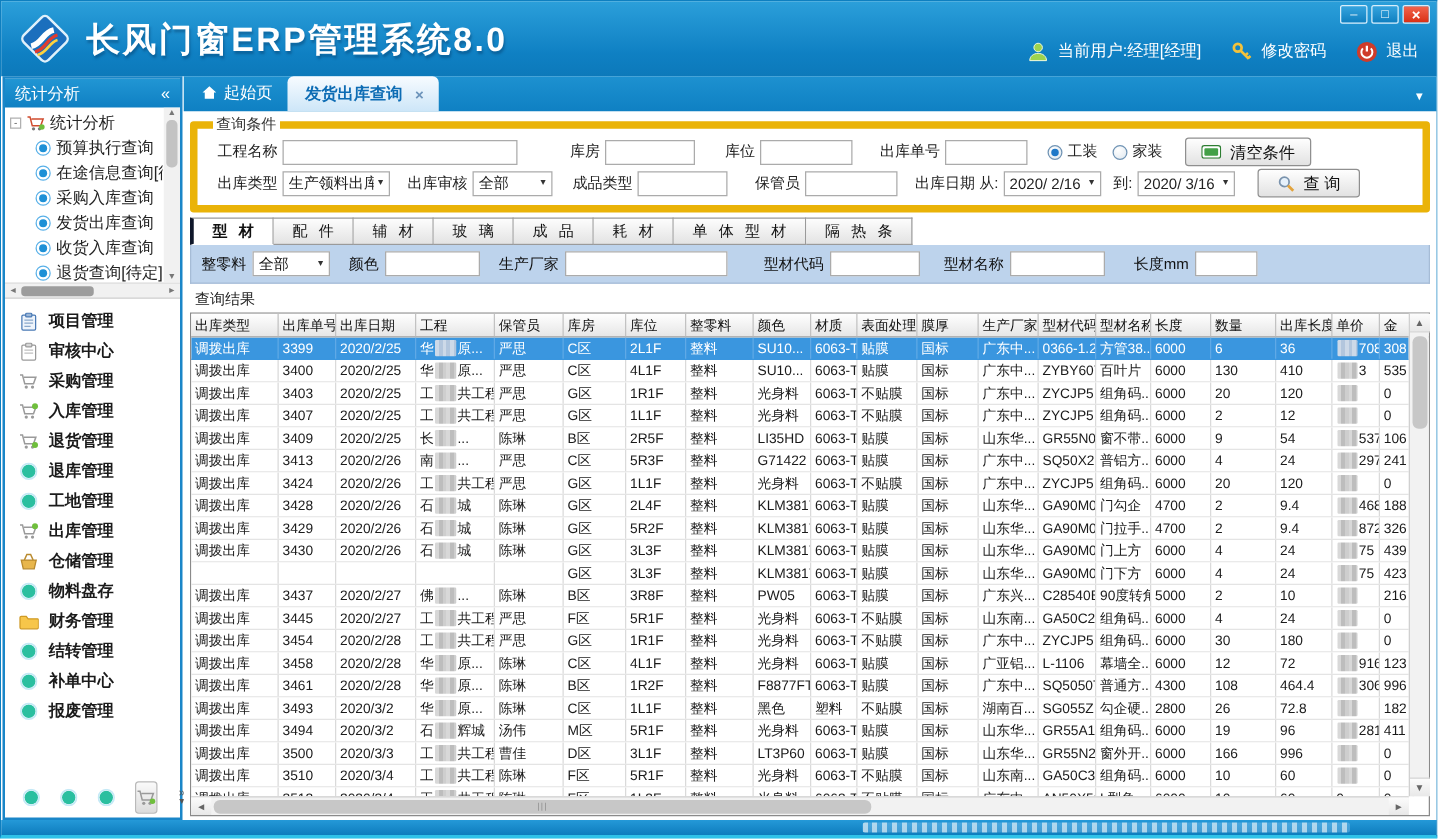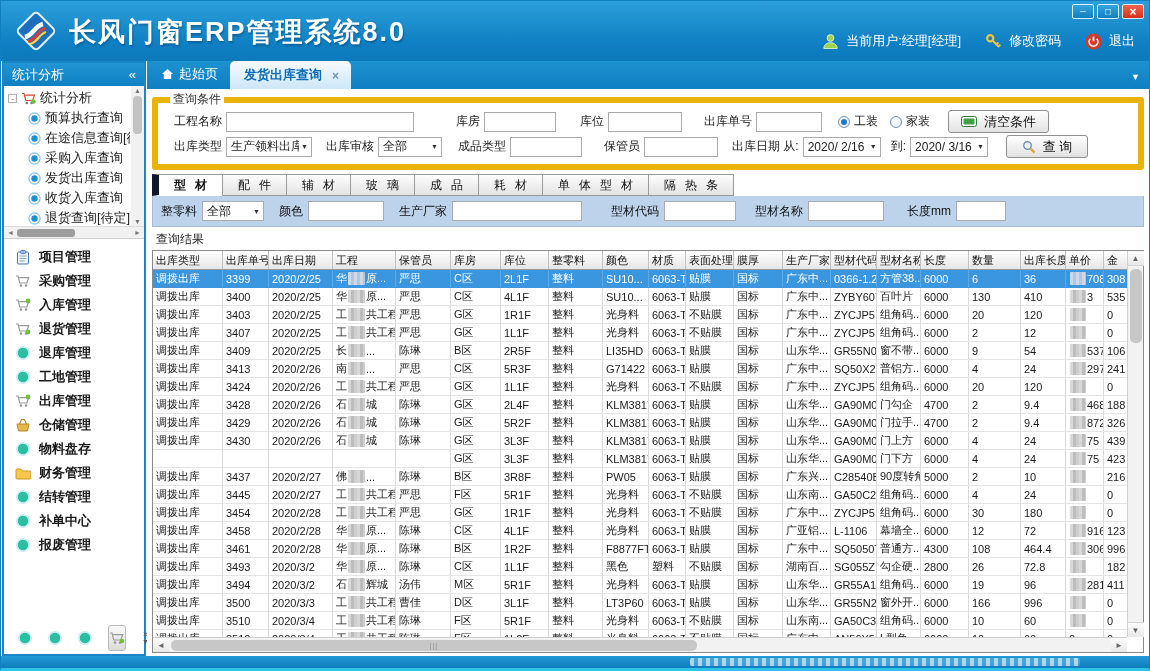--- a/index.html
+++ b/index.html
@@ -63,21 +63,21 @@
   input.box{border:1px solid #ababab;height:20px;background:#fff;outline:none;font-size:12px;padding:0 3px;}
   .dd{border:1px solid #ababab;height:20px;background:#fff;display:inline-flex;align-items:center;justify-content:space-between;font-size:12px;padding:0 3px 0 4px;overflow:hidden;white-space:nowrap;cursor:default;}
   .dd .arr{font-size:7px;color:#333;margin-left:2px;flex:0 0 auto;}
   .dd .val{overflow:hidden;}
   .btn{height:23px;border:1px solid #8f8f8f;border-radius:3px;background:linear-gradient(#fefefe,#e2e2e2);font-size:13px;color:#111;display:inline-flex;align-items:center;gap:7px;padding:0 12px;cursor:default;}
   .radio{width:12px;height:12px;border-radius:50%;border:1px solid #6f93b4;background:radial-gradient(circle at 35% 30%,#fff,#dfe8ef);display:inline-block;position:relative;flex:0 0 12px;}
   .radio.on::after{content:"";position:absolute;left:2px;top:2px;width:6px;height:6px;border-radius:50%;background:#1e78c8;}
 
   .mat-tabs{display:flex;margin:1px 1px 0 1px;position:relative;z-index:2;}
   .mat-tab{height:22px;display:flex;align-items:center;justify-content:center;border:1px solid #9a9a9a;border-left:none;background:linear-gradient(#fdfdfd,#e3e3e3);font-size:12px;color:#111;letter-spacing:9px;padding:0 6px 0 15px;cursor:default;}
-  .mat-tab:first-child{border-left:7px solid #0f172a;}
+  .mat-tab:first-child{border-left:3px solid #0f172a;}
   .mat-tab.active{background:#fff;border-bottom:1px solid #fff;font-weight:bold;}
   .sub-filter{background:#bdd3ec;border:1px solid #a6bcd6;border-top:none;height:31px;display:flex;align-items:center;font-size:12px;color:#111;gap:5px;padding:0 8px;margin:0 1px;white-space:nowrap;}
 
   .result-label{font-size:12px;color:#222;margin:4px 0 2px 5px;}
   .grid-wrap{flex:1;margin:0 1px 3px 1px;border:1px solid #8a8a8a;display:flex;flex-direction:column;min-height:0;position:relative;background:#fff;}
   .grid-head{display:flex;flex:0 0 19px;background:linear-gradient(#ffffff,#e6e6e6);border-bottom:1px solid #9a9a9a;font-size:11px;padding-right:16px;}
   .gh-cell{border-right:1px solid #c2c2c2;display:flex;align-items:center;padding:0 3px;color:#111;overflow:hidden;white-space:nowrap;flex:0 0 auto;}
   .grid-body{flex:1;overflow:hidden;padding-right:16px;}
   .g-row{display:flex;height:18px;border-bottom:1px solid #e4e4e4;font-size:11px;background:#fff;color:#1a1a1a;}
   .g-row.sel{background:#3a96df;color:#fff;border-bottom-color:#3a96df;}
@@ -247,20 +247,30 @@
                 <svg width="14" height="15" viewBox="0 0 14 15">
                   <rect x="1.5" y="2" width="11" height="12" rx="1" fill="#eef4fb" stroke="#4a7ab5"></rect>
                   <rect x="4.5" y="0.5" width="5" height="3" rx="1" fill="#9db8d8" stroke="#4a7ab5"></rect>
                   <path d="M3.5 6h7M3.5 8.5h7M3.5 11h5" stroke="#8aa8cc" stroke-width="1"></path>
                 </svg>
               </span>
               <span>项目管理</span>
             </div>
             <div class="menu-item">
               <span class="mi-icon">
+                <svg width="14" height="15" viewBox="0 0 14 15">
+                  <rect x="1.5" y="2" width="11" height="12" rx="1" fill="#fff" stroke="#9a9a9a"></rect>
+                  <rect x="4.5" y="0.5" width="5" height="3" rx="1" fill="#d8d8d8" stroke="#9a9a9a"></rect>
+                  <path d="M3.5 6h7M3.5 8.5h7" stroke="#c0c0c0" stroke-width="1"></path>
+                </svg>
+              </span>
+              <span>审核中心</span>
+            </div>
+            <div class="menu-item">
+              <span class="mi-icon">
                 <svg width="16" height="14" viewBox="0 0 16 14">
                   <path d="M1 2h2l1.8 7h7l1.9-5.3H4.2" fill="none" stroke="#9a9a9a" stroke-width="1.2"></path>
                   <circle cx="6" cy="11.6" r="1.3" fill="#9a9a9a"></circle>
                   <circle cx="11" cy="11.6" r="1.3" fill="#9a9a9a"></circle>
                 </svg>
               </span>
               <span>采购管理</span>
             </div>
             <div class="menu-item">
               <span class="mi-icon">

